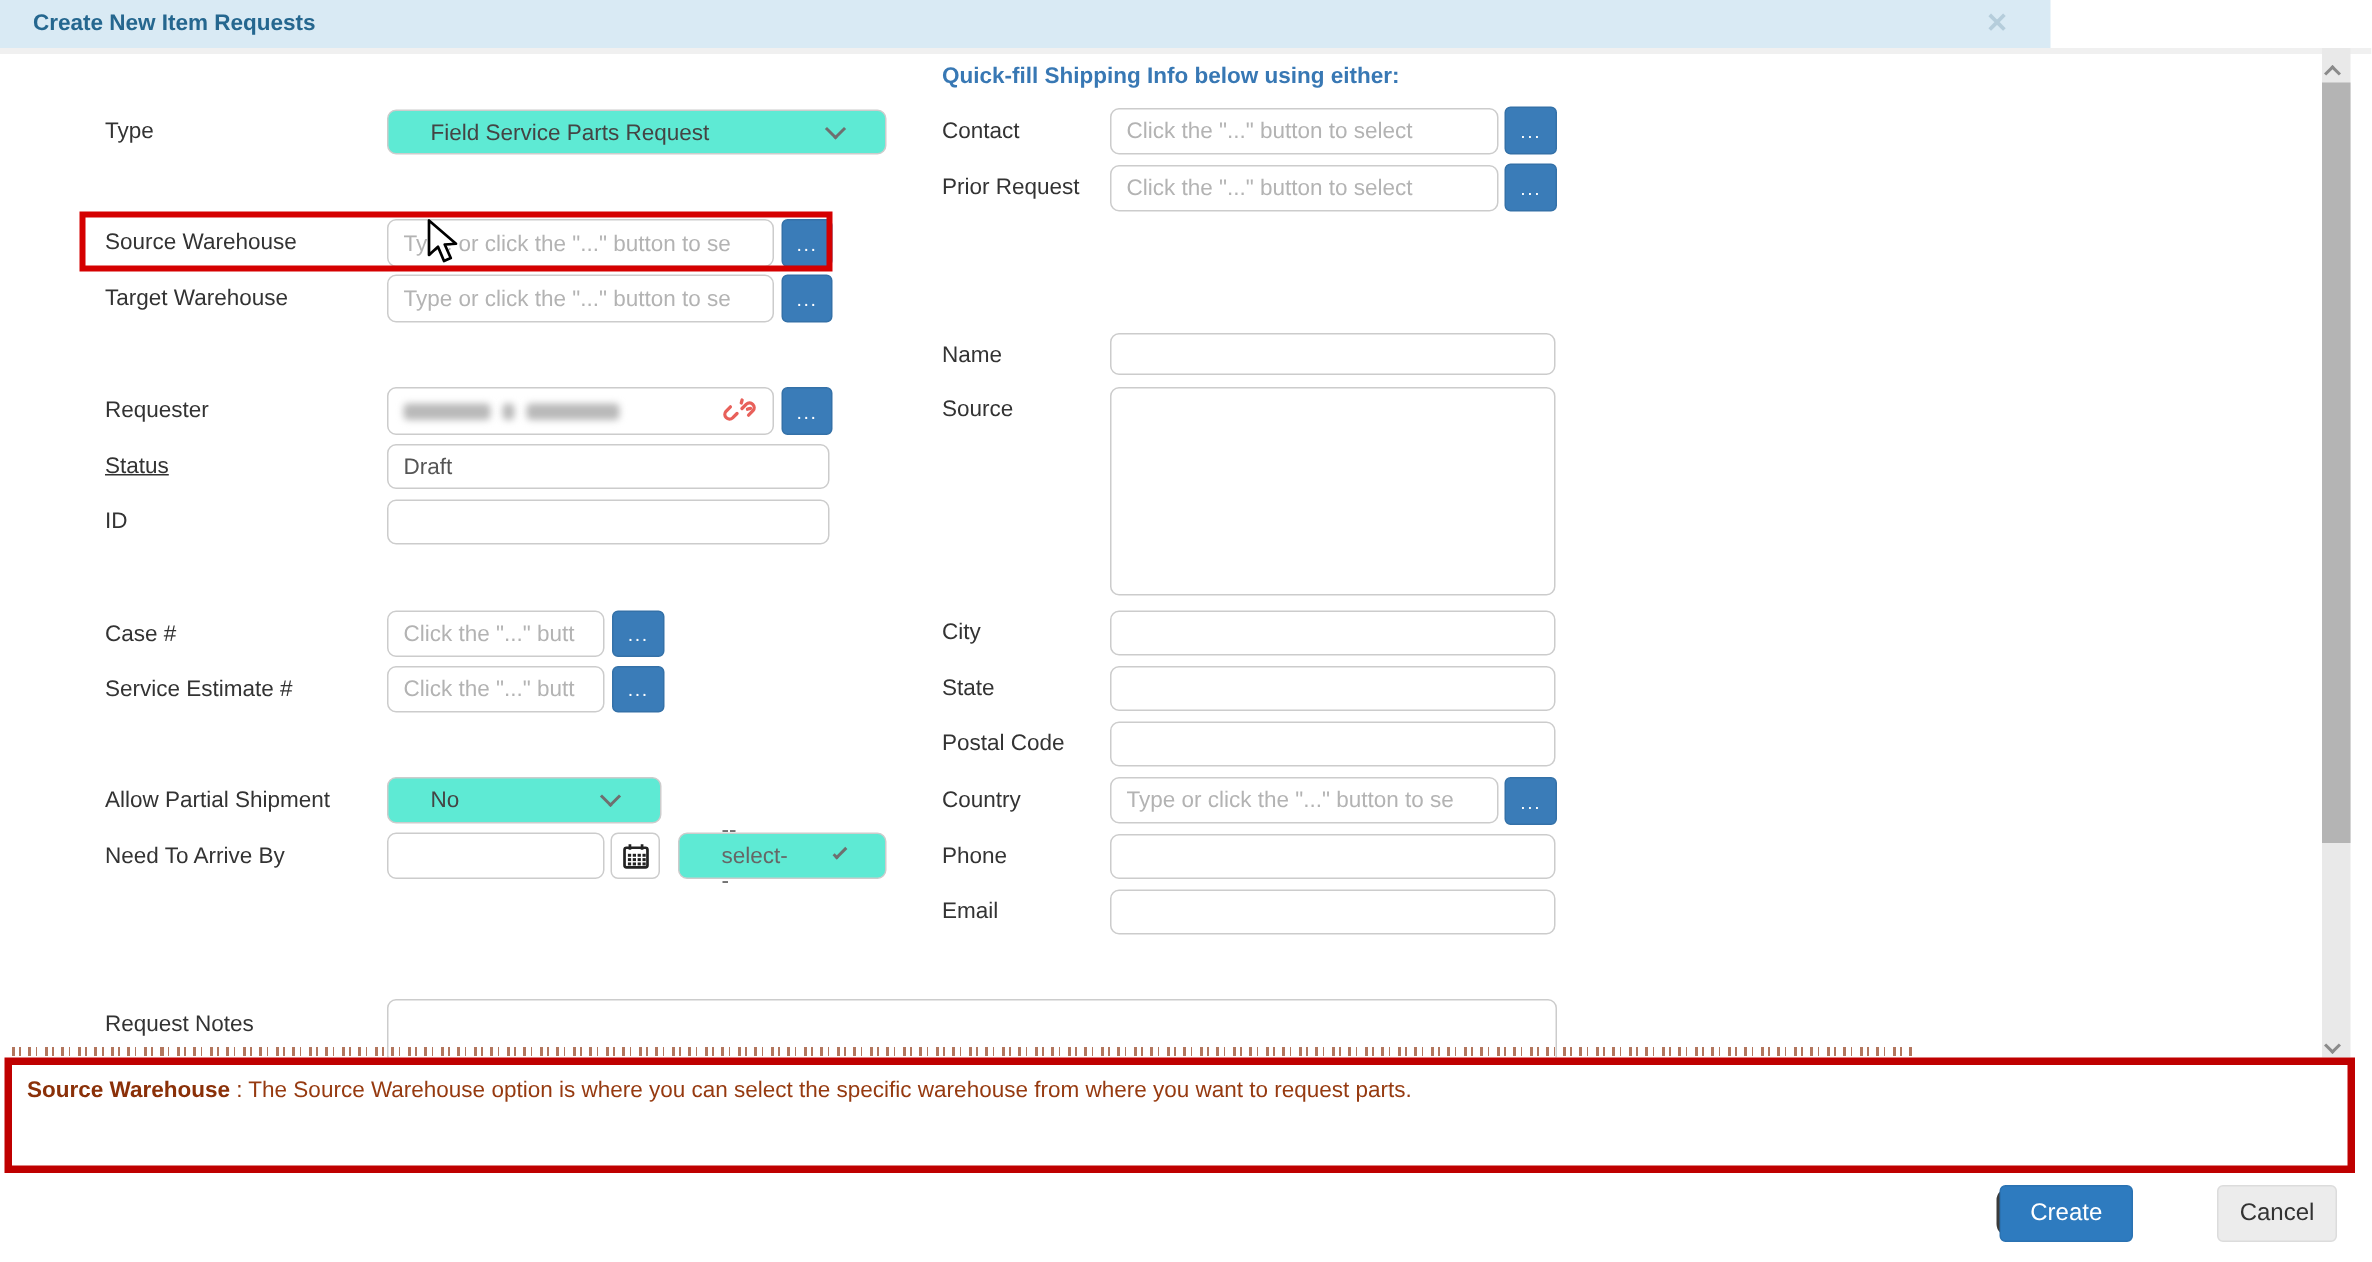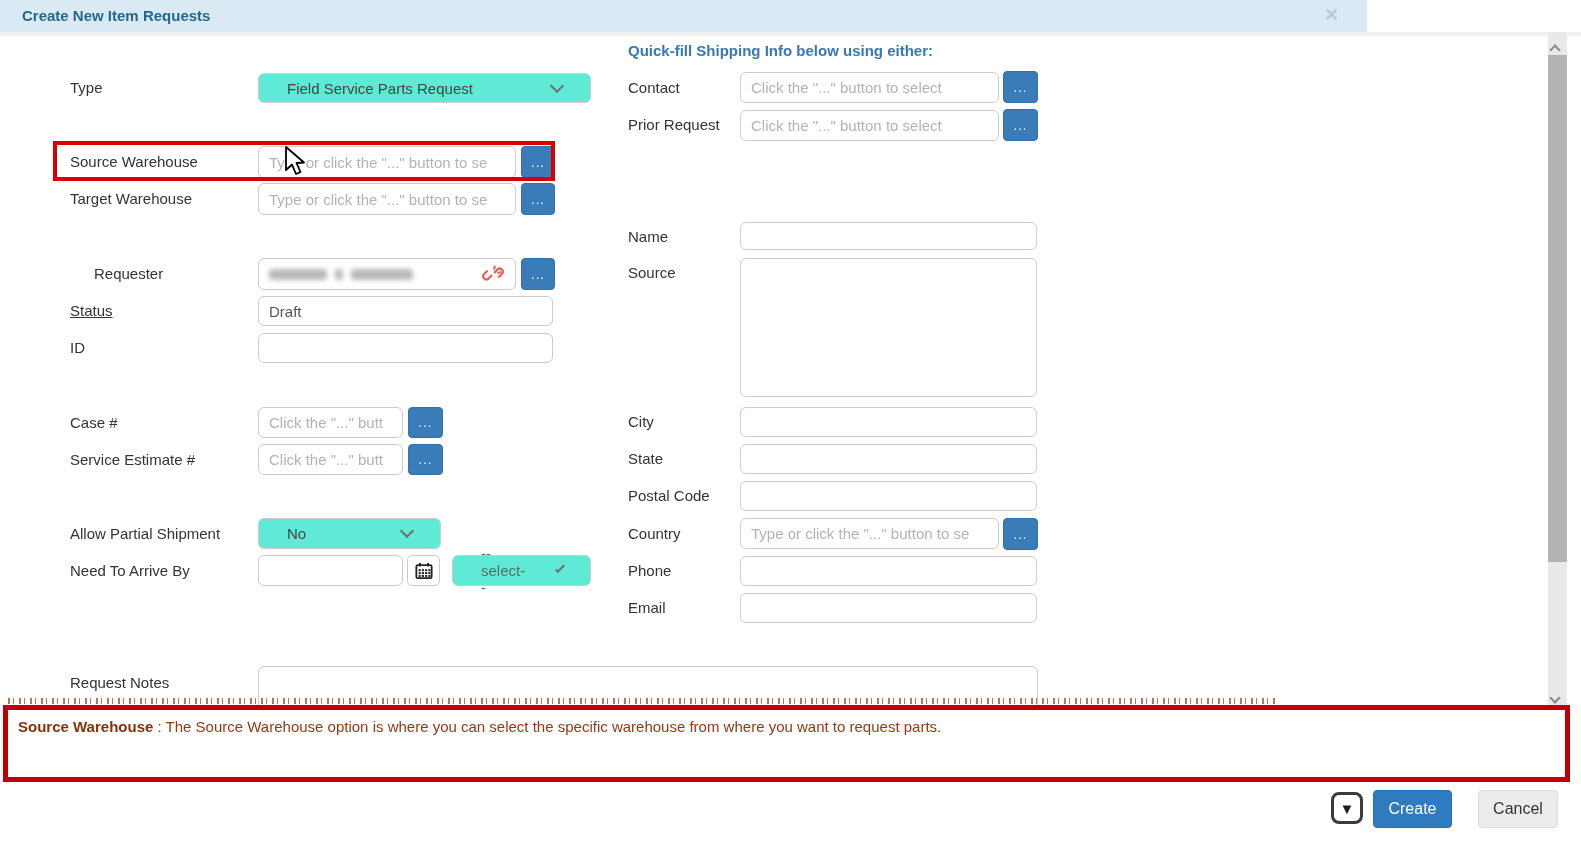--- a/index.html
+++ b/index.html
@@ -80,21 +80,21 @@
 
   <div class="red-outline" style="left:53px; top:141px; width:502px; height:40px;"></div>
   <span class="lbl" style="left:70px; top:153px;">Source Warehouse</span>
   <input class="fld" style="left: 258px; top: 146px; width: 258px; height: 32px;" placeholder="Type or click the &quot;...&quot; button to se">
   <div class="dots" style="left:521px; top:146px; width:34px; height:32px;">...</div>
 
   <span class="lbl" style="left:70px; top:190px;">Target Warehouse</span>
   <input class="fld" style="left: 258px; top: 183px; width: 258px; height: 32px;" placeholder="Type or click the &quot;...&quot; button to se">
   <div class="dots" style="left:521px; top:183px; width:34px; height:32px;">...</div>
 
-  <span class="lbl" style="left:70px; top:265px;margin-left:24px;">Requester</span>
+  <span class="lbl" style="left:70px; top:265px;">Requester</span>
   <div class="fld" style="left:258px; top:258px; width:258px; height:32px; display:flex; align-items:center;">
     <span class="redacted">
         <span style="width:58px;"></span>
         <span style="width:8px;"></span>
         <span style="width:62px;"></span>
       </span>
   </div>
   <svg class="linkicon" style="left:482px; top:263px;" width="22" height="22" viewBox="0 0 24 24">
     <g stroke="#e8605a" stroke-width="2.4" fill="none" stroke-linecap="round">
       <path d="M10.2 13.8 L7 17 a3.4 3.4 0 0 1 -4.8 -4.8 L5.4 9"></path>
@@ -199,20 +199,20 @@
   </div>
 
   <div class="clip-artifact"></div>
   <div class="annotation">
     <b>Source Warehouse</b><span> : </span><span>The Source Warehouse option is where you can select the specific warehouse from where you want to request parts.</span>
   </div>
 
   <div class="btn-toggle" style="left:1331px; top:792px; width:32px; height:32px;">
     <span>▼</span>
   </div>
-  <div class="btn btn-create" style="left:1373px; top:790px; width:79px; height:38px;">Create</div>
+  <div class="btn btn-create" style="left:1333px; top:790px; width:89px; height:38px;">Create</div>
   <div class="btn btn-cancel" style="left:1478px; top:790px; width:80px; height:38px;">Cancel</div>
 
   <svg class="cursor" width="26" height="32" viewBox="0 0 26 32">
     <path d="M3 1 L3 24 L9 18.5 L13 28 L17.5 26 L13.5 17 L21 16.5 Z" fill="#fff" stroke="#000" stroke-width="1.8" stroke-linejoin="round"></path>
   </svg>
 
 </div>
 
 </body></html>

